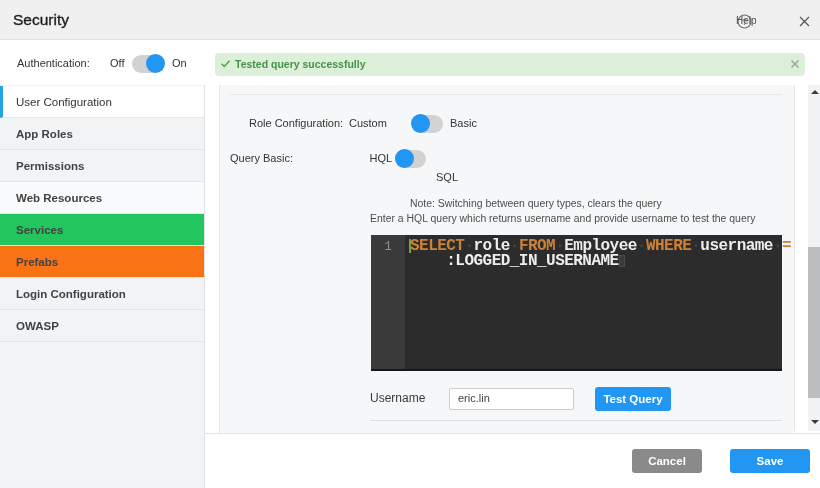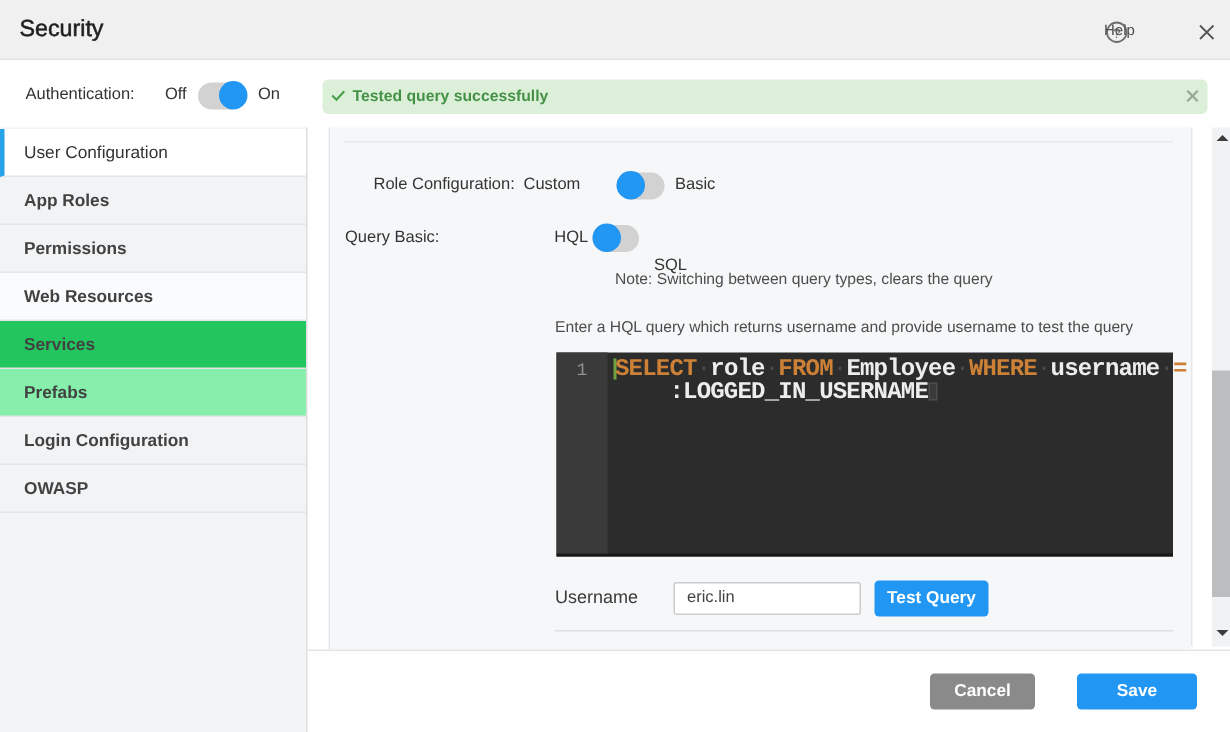--- a/index.html
+++ b/index.html
@@ -5,21 +5,21 @@
 * { margin:0; padding:0; box-sizing:border-box; }
 html,body { width:820px; height:488px; background:#fff; overflow:hidden;
   font-family:"Liberation Sans", sans-serif; }
 .abs { position:absolute; white-space:nowrap; }
 .t { font-size:11px; color:#333; }
 .sw { position:absolute; width:31px; height:18px; border-radius:9px; background:#d2d2d2; }
 .kn { position:absolute; top:-0.5px; width:19px; height:19px; border-radius:50%; background:#2196f3; }
 .kn.l { left:-0.5px; }
 .kn.r { right:-2px; }
 .btn { position:absolute; height:24px; border-radius:3px; color:#fff; font-size:11.5px; font-weight:700;
-  text-align:center; line-height:24px; }
+  text-align:center; line-height:24px;margin-left:12px; }
 .blue { background:#2196f3; }
 .sbrow { width:204px; height:32px; line-height:32px; padding-left:16px; font-size:11.5px; color:#424242;
   border-bottom:1px solid #e4e6e8;font-weight:bold; }
 .code { font-family:"Liberation Mono",monospace; font-size:16px; letter-spacing:-0.53px; font-weight:700; line-height:15px; white-space:pre; }
 .sp { color:#4b4b4b; font-weight:400; }
 .kw { color:#cd8136; }
 .id { color:#ededed; }
 </style>
 </head>
 <body>
@@ -51,21 +51,21 @@
   <path d="M1.5 1.5 L8.5 8.5 M8.5 1.5 L1.5 8.5" stroke="#9aa89a" stroke-width="1.5"></path>
 </svg>
 
 <div class="abs" style="left:0;top:85px;width:205px;height:403px;background:#f2f3f5;border-right:1px solid #dfe1e3;"></div>
 <div class="abs" style="left:0;top:86px;width:204px;height:32px;background:#fff;border-left:3px solid #25a2e8;border-bottom:1px solid #e4e6e8;"></div>
 <div class="abs" style="left:16px;top:86px;height:32px;line-height:32px;font-size:11.5px;color:#333;">User Configuration</div>
 <div class="abs sbrow" style="left:0;top:118px;">App Roles</div>
 <div class="abs sbrow" style="left:0;top:150px;">Permissions</div>
 <div class="abs sbrow" style="left:0;top:182px;background:#fafbfd;">Web Resources</div>
 <div class="abs sbrow" style="left:0;top:214px;background:#22c55e;">Services</div>
-<div class="abs sbrow" style="left:0;top:246px;background:#86efac;">Prefabs</div>
+<div class="abs sbrow" style="left:0;top:246px;background:#f97316;">Prefabs</div>
 <div class="abs sbrow" style="left:0;top:278px;">Login Configuration</div>
 <div class="abs sbrow" style="left:0;top:310px;">OWASP</div>
 
 <div class="abs" style="left:220px;top:85px;width:574px;height:348px;background:#f6f7f8;"></div>
 <div class="abs" style="left:219px;top:85px;width:1px;height:348px;background:#e5e7e9;"></div>
 <div class="abs" style="left:794px;top:85px;width:1px;height:346px;background:#e7e7e7;"></div>
 <div class="abs" style="left:229px;top:94px;width:553px;height:1px;background:#e6e8ea;"></div>
 
 <div class="abs t" style="left:230px;top:117px;padding-left:19px;">Role Configuration:</div>
 <div class="abs t" style="left:349px;top:117px;">Custom</div>
@@ -74,21 +74,21 @@
   </div>
 <div class="abs t" style="left:450px;top:117px;">Basic</div>
 
 <div class="abs t" style="left:230px;top:152px;">Query Basic:</div>
 <div class="abs t" style="left:369.5px;top:152px;">HQL</div>
 <div class="sw" style="left:395px;top:149.5px;">
     <div class="kn l"></div>
   </div>
 <div class="abs t" style="left:436px;top:152px;margin-top:19px;">SQL</div>
 
-<div class="abs" style="left:370px;top:181px;font-size:10.45px;color:#4d4d4d;padding-left:40px;">Note: Switching between query types, clears the query</div>
+<div class="abs" style="left:370px;top:198px;font-size:10.45px;color:#4d4d4d;padding-left:40px;">Note: Switching between query types, clears the query</div>
 <div class="abs" style="left:370px;top:213px;font-size:10.45px;color:#4d4d4d;">Enter a HQL query which returns username and provide username to test the query</div>
 
 <div class="abs" style="left:371px;top:235px;width:411px;height:136px;background:#2c2c2c;border-bottom:2px solid #171717;"></div>
 <div class="abs" style="left:371px;top:235px;width:34px;height:134px;background:#3a3a3a;"></div>
 <div class="abs" style="left:371px;top:240px;width:34px;text-align:center;font-family:'Liberation Mono',monospace;font-size:12px;color:#909090;">1</div>
 <div class="abs" style="left:409px;top:239px;width:2px;height:14px;background:#71a341;"></div>
 <div class="abs code" style="left:410px;top:239px;"><span class="kw">SELECT</span><span class="sp">·</span><span class="id">role</span><span class="sp">·</span><span class="kw">FROM</span><span class="sp">·</span><span class="id">Employee</span><span class="sp">·</span><span class="kw">WHERE</span><span class="sp">·</span><span class="id">username</span><span class="sp">·</span><span class="kw">=</span><br><span style="visibility:hidden">....</span><span class="id">:LOGGED_IN_USERNAME</span><span style="display:inline-block;width:6px;height:12px;background:#3a3a3a;border:1px solid #4a4a4a;vertical-align:-2px;"></span></div>
 
 <div class="abs" style="left:370px;top:391px;font-size:12px;color:#3a3a3a;">Username</div>
 <div class="abs" style="left:449px;top:388px;width:125px;height:22px;border:1px solid #ccc;border-radius:2px;background:#fff;"></div>

